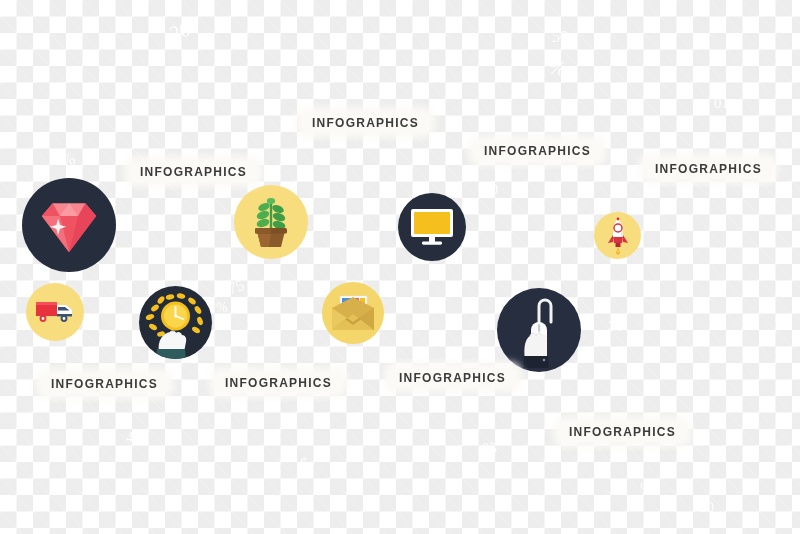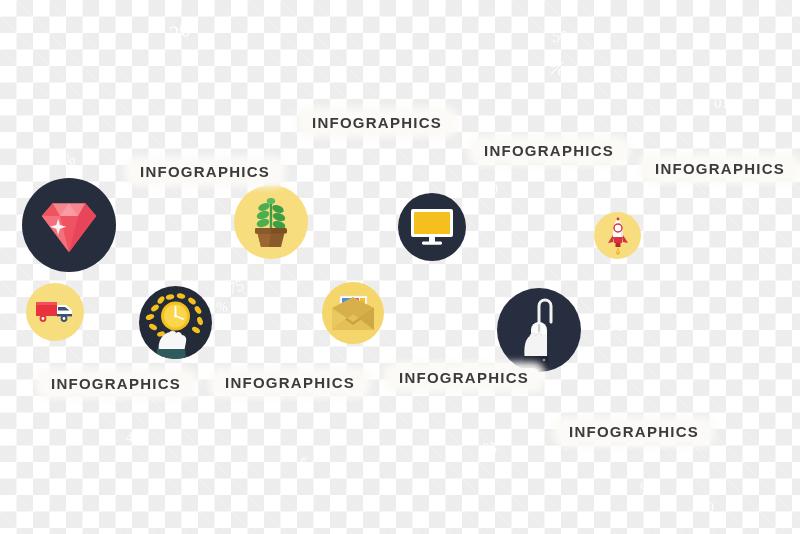--- a/index.html
+++ b/index.html
@@ -45,21 +45,21 @@
   
   .label-banner {
     position: absolute;
     display: flex;
     align-items: center;
     justify-content: center;
     background: #fbfaf7;
     border-radius: 6px;
     box-shadow: 0 0 7px 6px rgba(251,250,247,0.95);
     color: #3b3b3b;
-    font-size: 15px;
+    font-size: 12px;
     font-weight: 700;
     letter-spacing: 1.25px;
     white-space: nowrap;
     height: 19px;
     padding: 0 10px;
   }
 </style>
 </head>
 <body>
 

